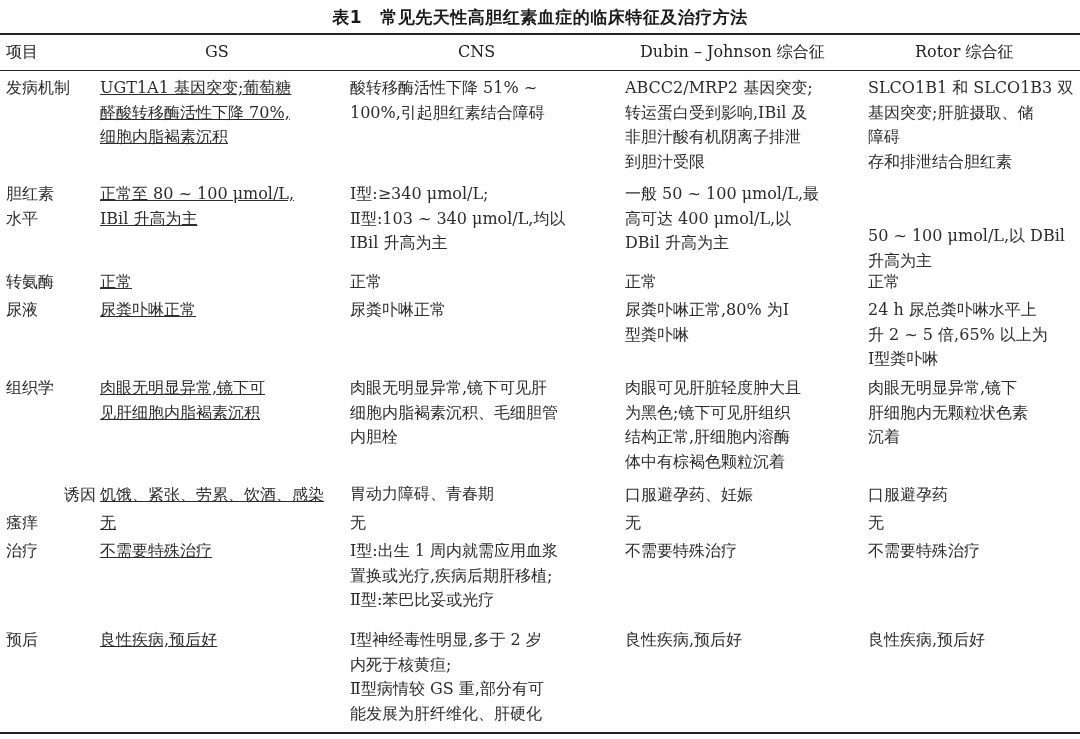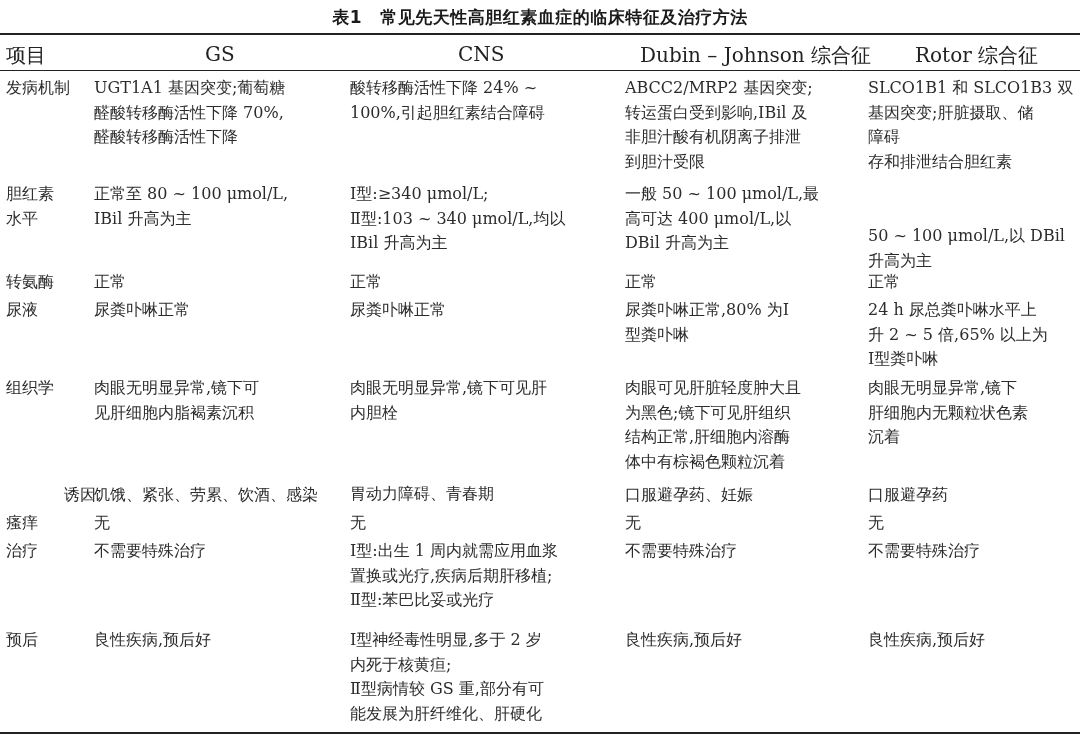--- a/index.html
+++ b/index.html
@@ -12,26 +12,26 @@
     position: absolute; left: 0; top: 6px; width: 1080px;
     text-align: center; font-size: 17px; font-weight: bold; color: #1a1a1a;
     font-family: "DejaVu Sans", "Liberation Sans", sans-serif;
     letter-spacing: 0.5px;
   }
   .caption .num { margin-right: 18px; }
   .rule { position: absolute; left: 0; width: 1080px; background: #222; }
   .rule-top { top: 33px; height: 2px; }
   .rule-mid { top: 70px; height: 1px; }
   .rule-bot { top: 732px; height: 2px; }
-  .hdr { position: absolute; top: 42px; font-size: 20px; color: #222; white-space: nowrap; }
+  .hdr { position: absolute; top: 42px; font-size: 16px; color: #222; white-space: nowrap; }
   .cell {
     position: absolute; font-size: 16px; line-height: 24.5px; color: #2c2c2c;
   }
   .c0 { left: 6px; width: 90px; }
-  .c1 { left: 94px; width: 232px; text-align: justify; }
+  .c1 { left: 100px; width: 232px; text-align: justify; text-decoration: underline; }
   .c2 { left: 350px; width: 264px; text-align: justify; }
   .c3 { left: 625px; width: 232px; text-align: justify; }
   .c4 { left: 868px; width: 204px; text-align: justify; }
   .line { display: block; white-space: nowrap; }
 </style>
 </head>
 <body>
 
 <div class="caption">
   <span class="num">表1</span><span>常见先天性高胆红素血症的临床特征及治疗方法</span>
@@ -50,24 +50,24 @@
 <div class="rule rule-mid"></div>
 
 <div id="table-body">
     <div>
       <div class="cell c0" style="top: 76px;">
         <span class="line">发病机制</span>
       </div>
       <div class="cell c1" style="top: 76px;">
         <span class="line">UGT1A1 基因突变;葡萄糖</span>
         <span class="line">醛酸转移酶活性下降 70%,</span>
-        <span class="line">醛酸转移酶活性下降</span>
+        <span class="line">细胞内脂褐素沉积</span>
       </div>
       <div class="cell c2" style="top: 76px;">
-        <span class="line">酸转移酶活性下降 24% ~</span>
+        <span class="line">酸转移酶活性下降 51% ~</span>
         <span class="line">100%,引起胆红素结合障碍</span>
       </div>
       <div class="cell c3" style="top: 76px;">
         <span class="line">ABCC2/MRP2 基因突变;</span>
         <span class="line">转运蛋白受到影响,IBil 及</span>
         <span class="line">非胆汁酸有机阴离子排泄</span>
         <span class="line">到胆汁受限</span>
       </div>
       <div class="cell c4" style="top: 76px;">
         <span class="line">SLCO1B1 和 SLCO1B3 双</span>
@@ -140,20 +140,21 @@
     <div>
       <div class="cell c0" style="top: 376px;">
         <span class="line">组织学</span>
       </div>
       <div class="cell c1" style="top: 376px;">
         <span class="line">肉眼无明显异常,镜下可</span>
         <span class="line">见肝细胞内脂褐素沉积</span>
       </div>
       <div class="cell c2" style="top: 376px;">
         <span class="line">肉眼无明显异常,镜下可见肝</span>
+        <span class="line">细胞内脂褐素沉积、毛细胆管</span>
         <span class="line">内胆栓</span>
       </div>
       <div class="cell c3" style="top: 376px;">
         <span class="line">肉眼可见肝脏轻度肿大且</span>
         <span class="line">为黑色;镜下可见肝组织</span>
         <span class="line">结构正常,肝细胞内溶酶</span>
         <span class="line">体中有棕褐色颗粒沉着</span>
       </div>
       <div class="cell c4" style="top: 376px;">
         <span class="line">肉眼无明显异常,镜下</span>

